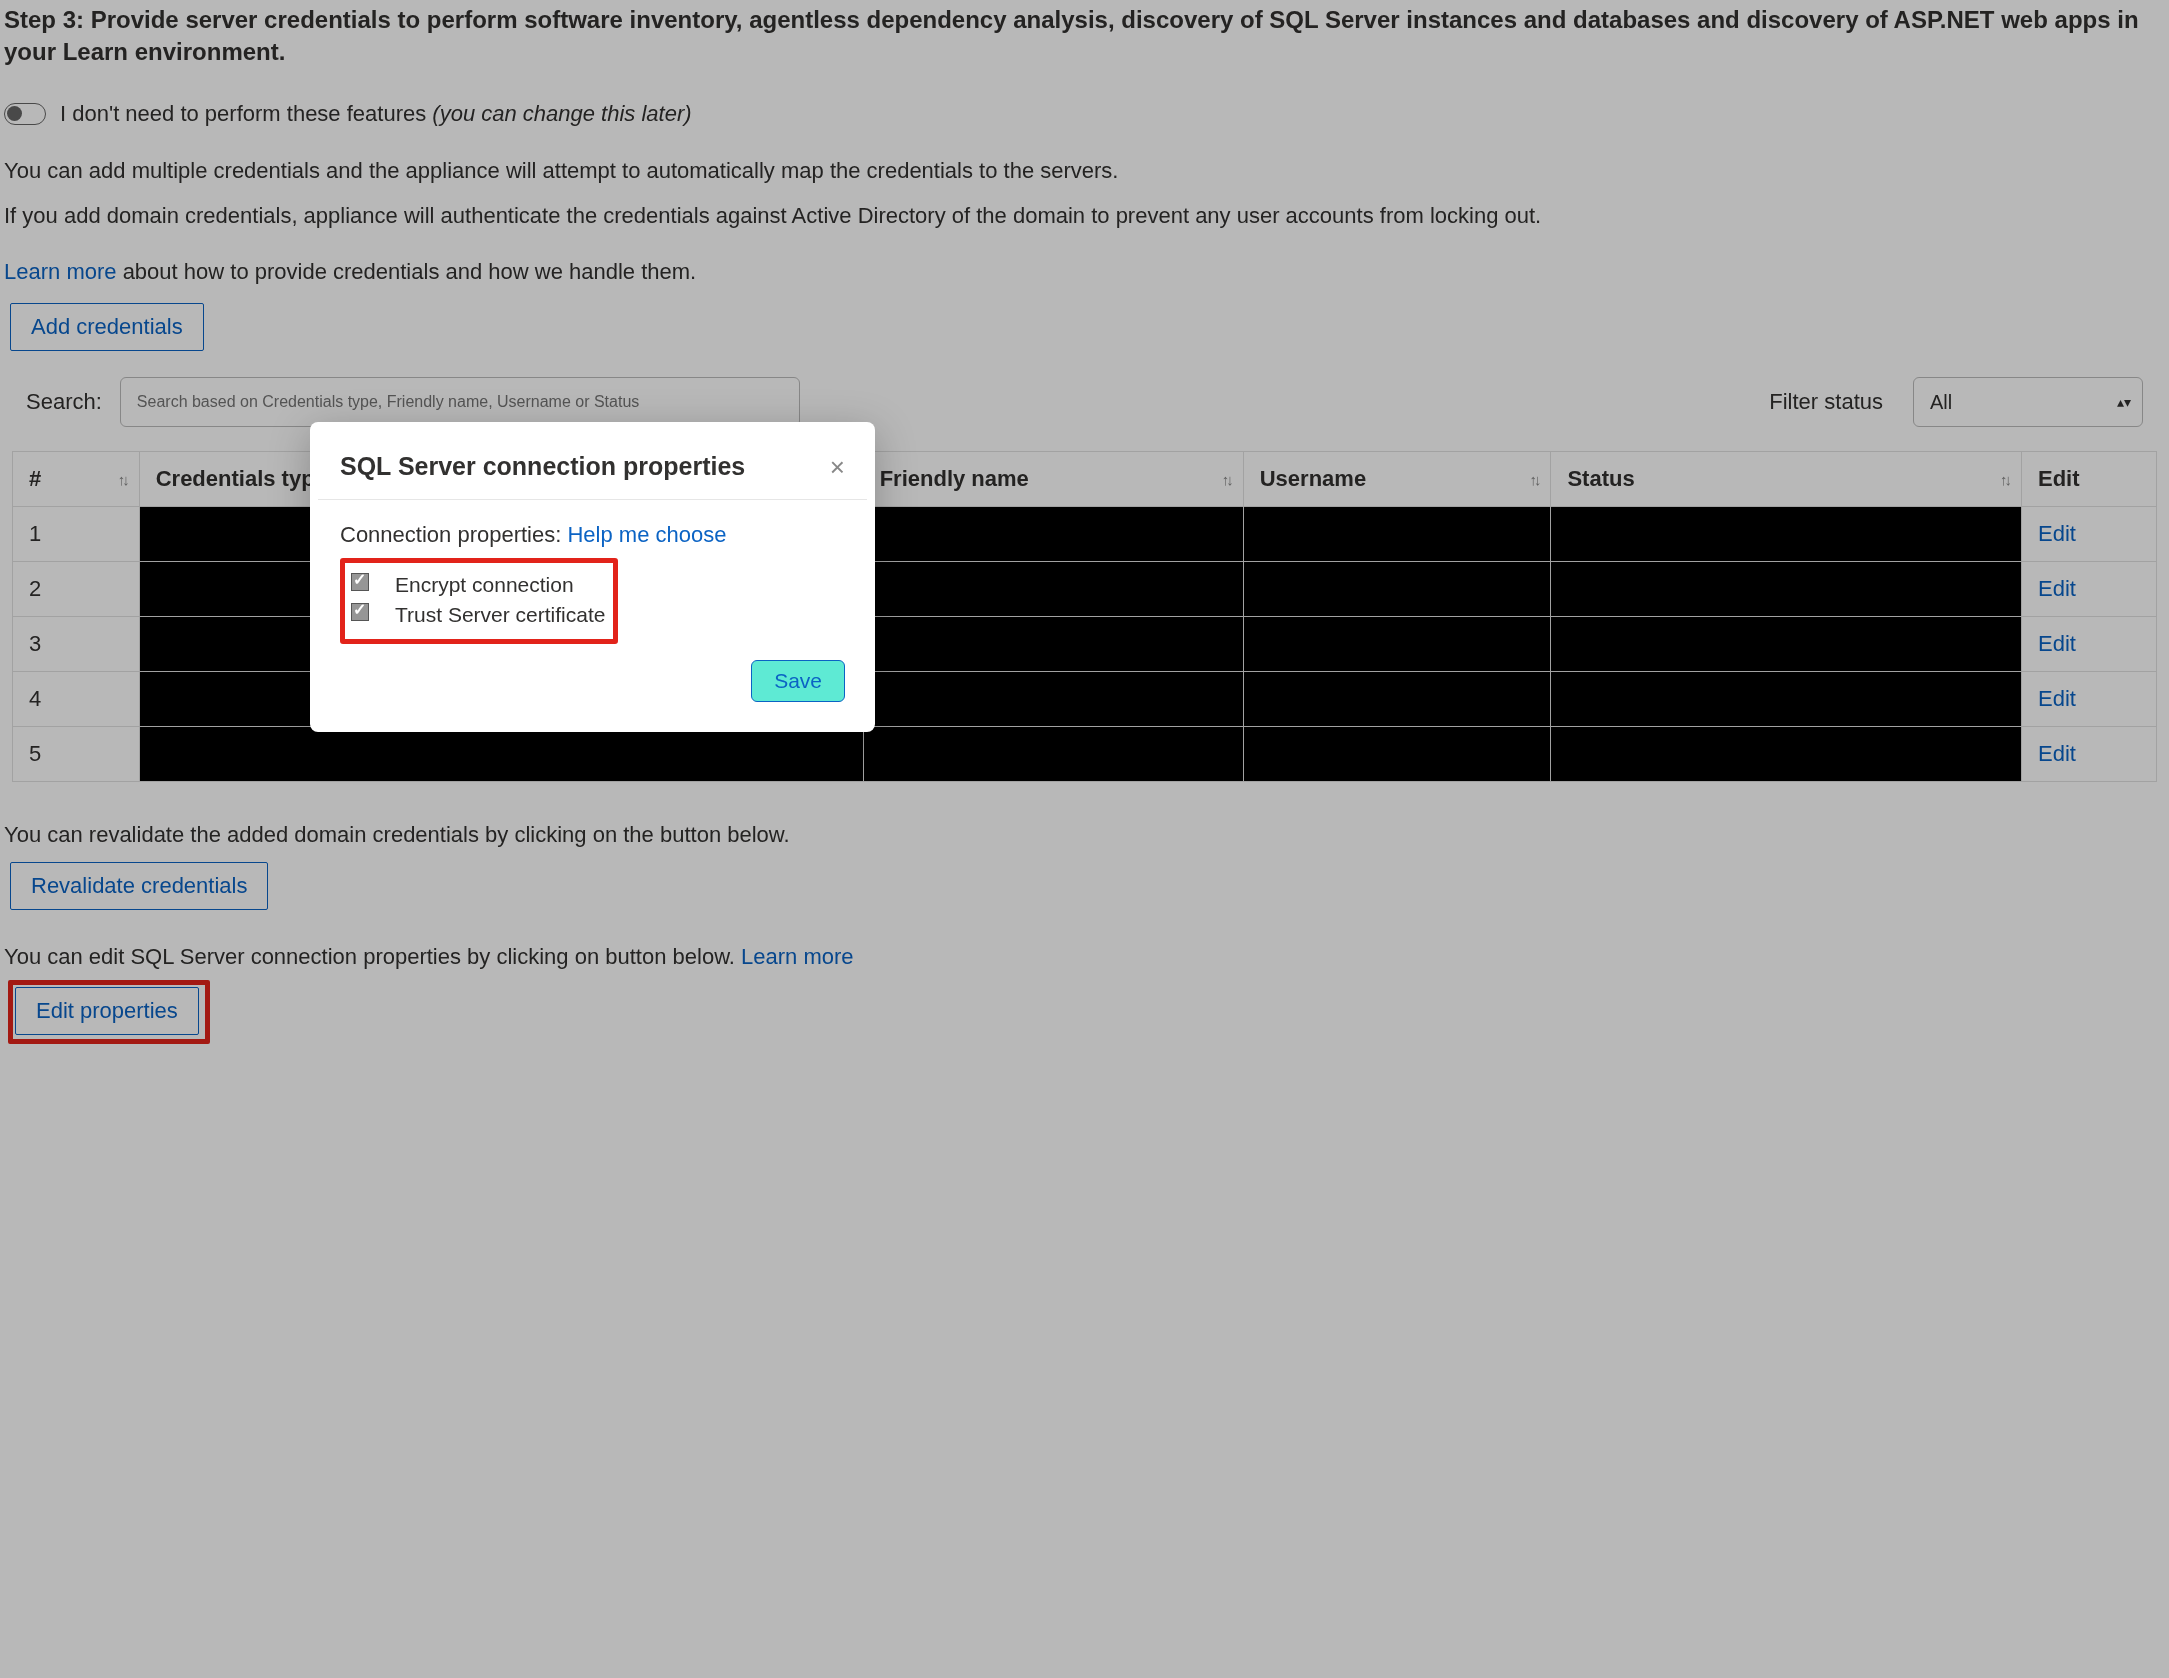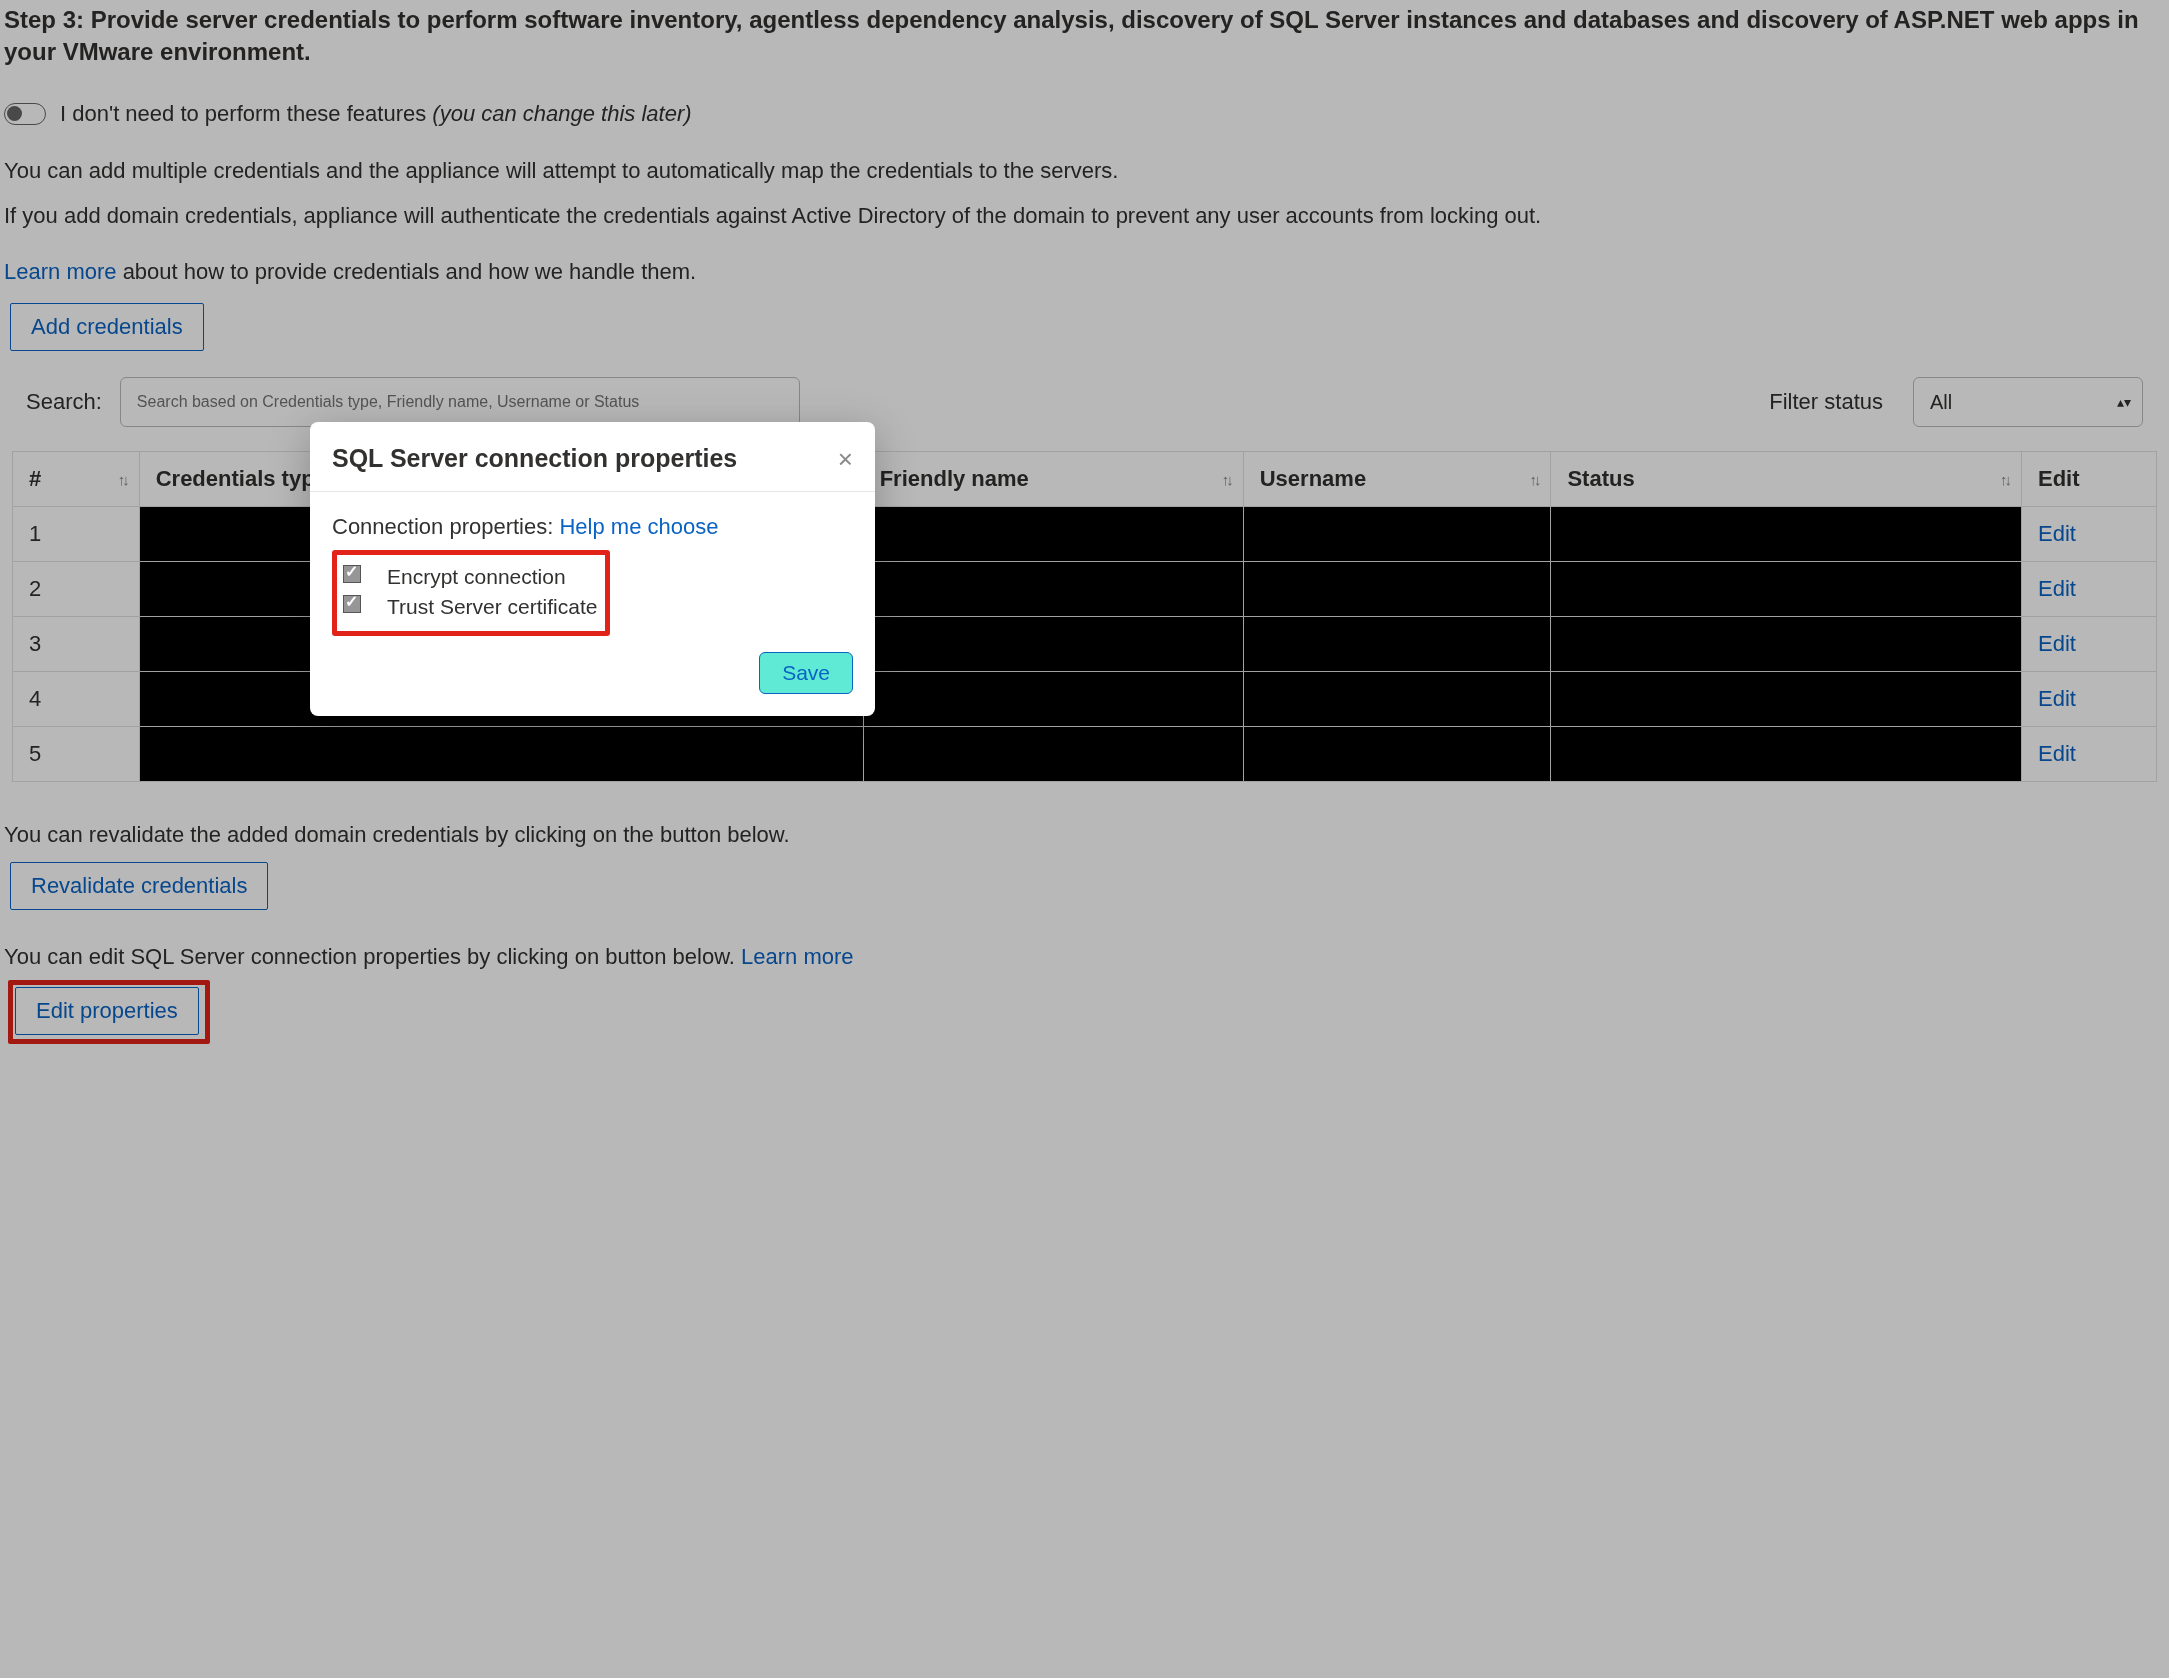--- a/index.html
+++ b/index.html
@@ -164,21 +164,21 @@
     
     .modal {
       position: absolute;
       z-index: 100;
       background: #fff;
       border-radius: 8px;
       box-shadow: 0 10px 40px rgba(0,0,0,0.25);
       width: 565px;
       left: 310px;
       top: 422px;
-      padding: 0;
+      padding: 8px;
     }
     .modal-header {
       display: flex;
       align-items: center;
       justify-content: space-between;
       padding: 22px 22px 18px 22px;
       border-bottom: 1px solid #e6e6e6;
     }
     .modal-title {
       font-weight: 700;
@@ -242,21 +242,21 @@
     col.c-type { width: 400px; }
     col.c-fn   { width: 210px; }
     col.c-user { width: 170px; }
     col.c-stat { width: 260px; }
     col.c-edit { width: 70px; }
   </style>
 </head>
 <body>
 
 <div class="page">
-  <h2 class="step-title">Step 3: Provide server credentials to perform software inventory, agentless dependency analysis, discovery of SQL Server instances and databases and discovery of ASP.NET web apps in your VMware environment.</h2>
+  <h2 class="step-title">Step 3: Provide server credentials to perform software inventory, agentless dependency analysis, discovery of SQL Server instances and databases and discovery of ASP.NET web apps in your Learn environment.</h2>
 
   <div class="toggle-row">
     <span class="toggle"></span>
     <span class="toggle-label">
       <span>I don't need to perform these features </span><i>(you can change this later)</i>
     </span>
   </div>
 
   <p class="para">You can add multiple credentials and the appliance will attempt to automatically map the credentials to the servers.</p>
   <p class="para">If you add domain credentials, appliance will authenticate the credentials against Active Directory of the domain to prevent any user accounts from locking out.</p>

